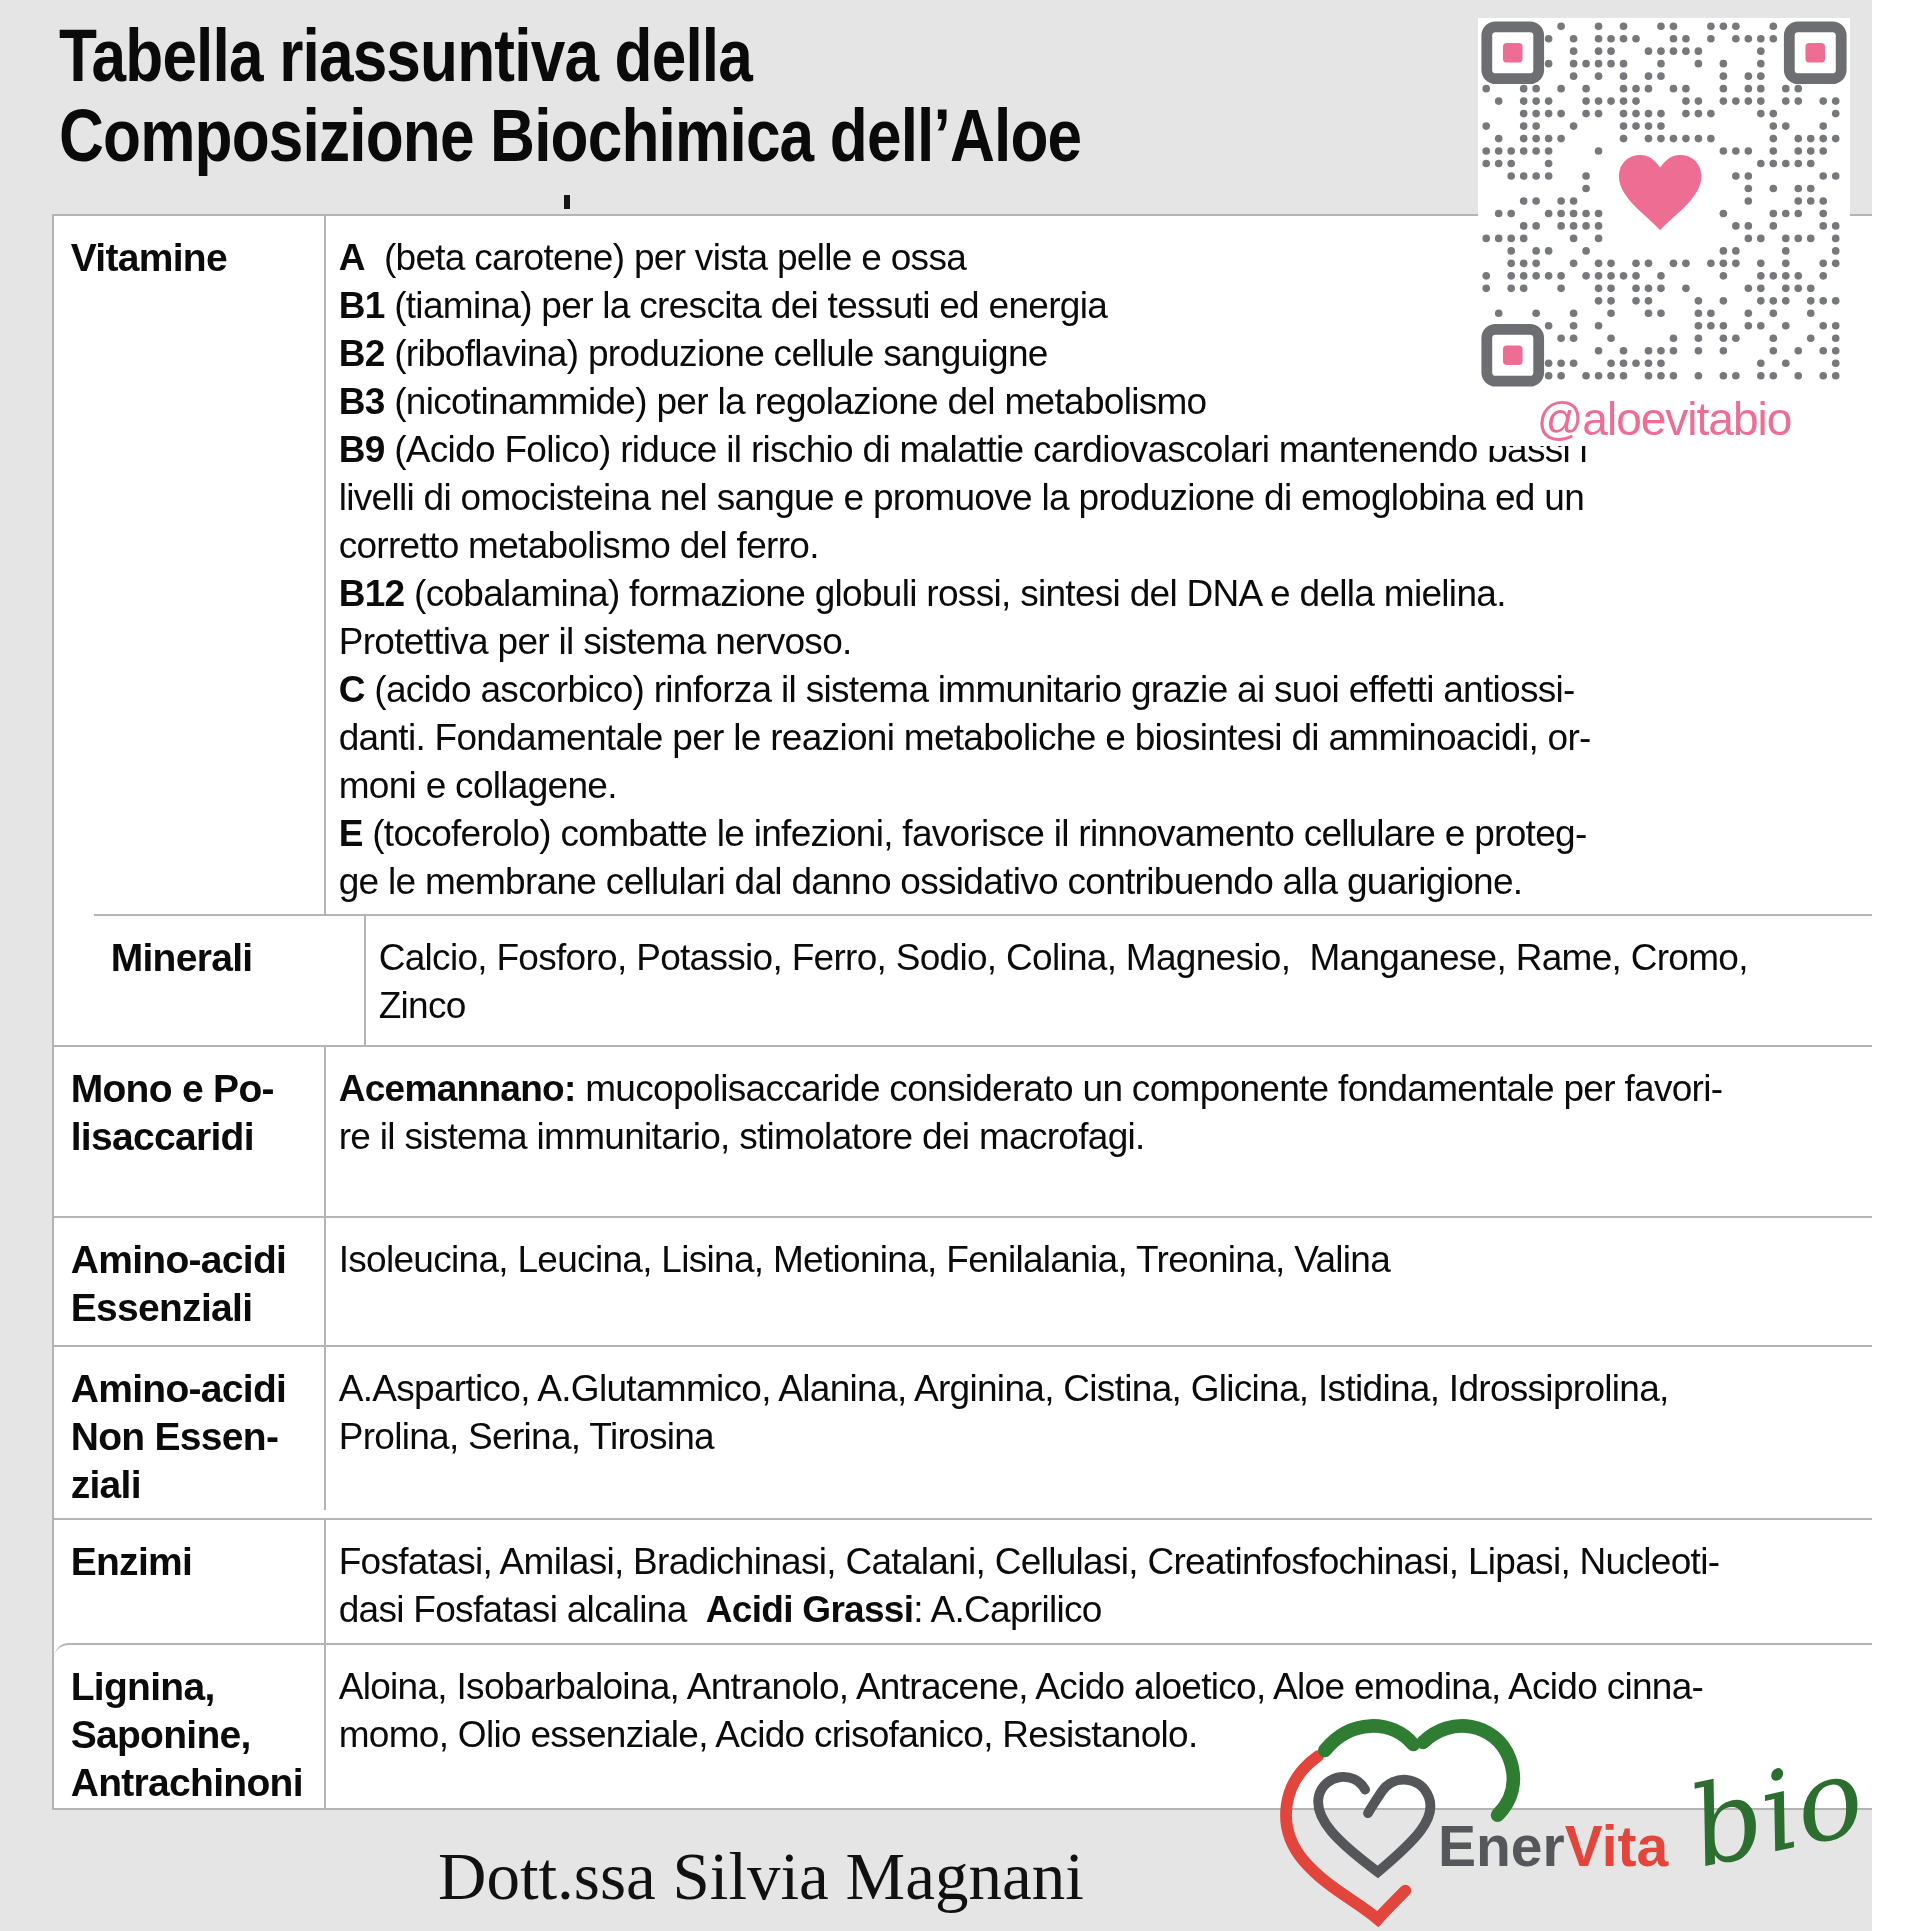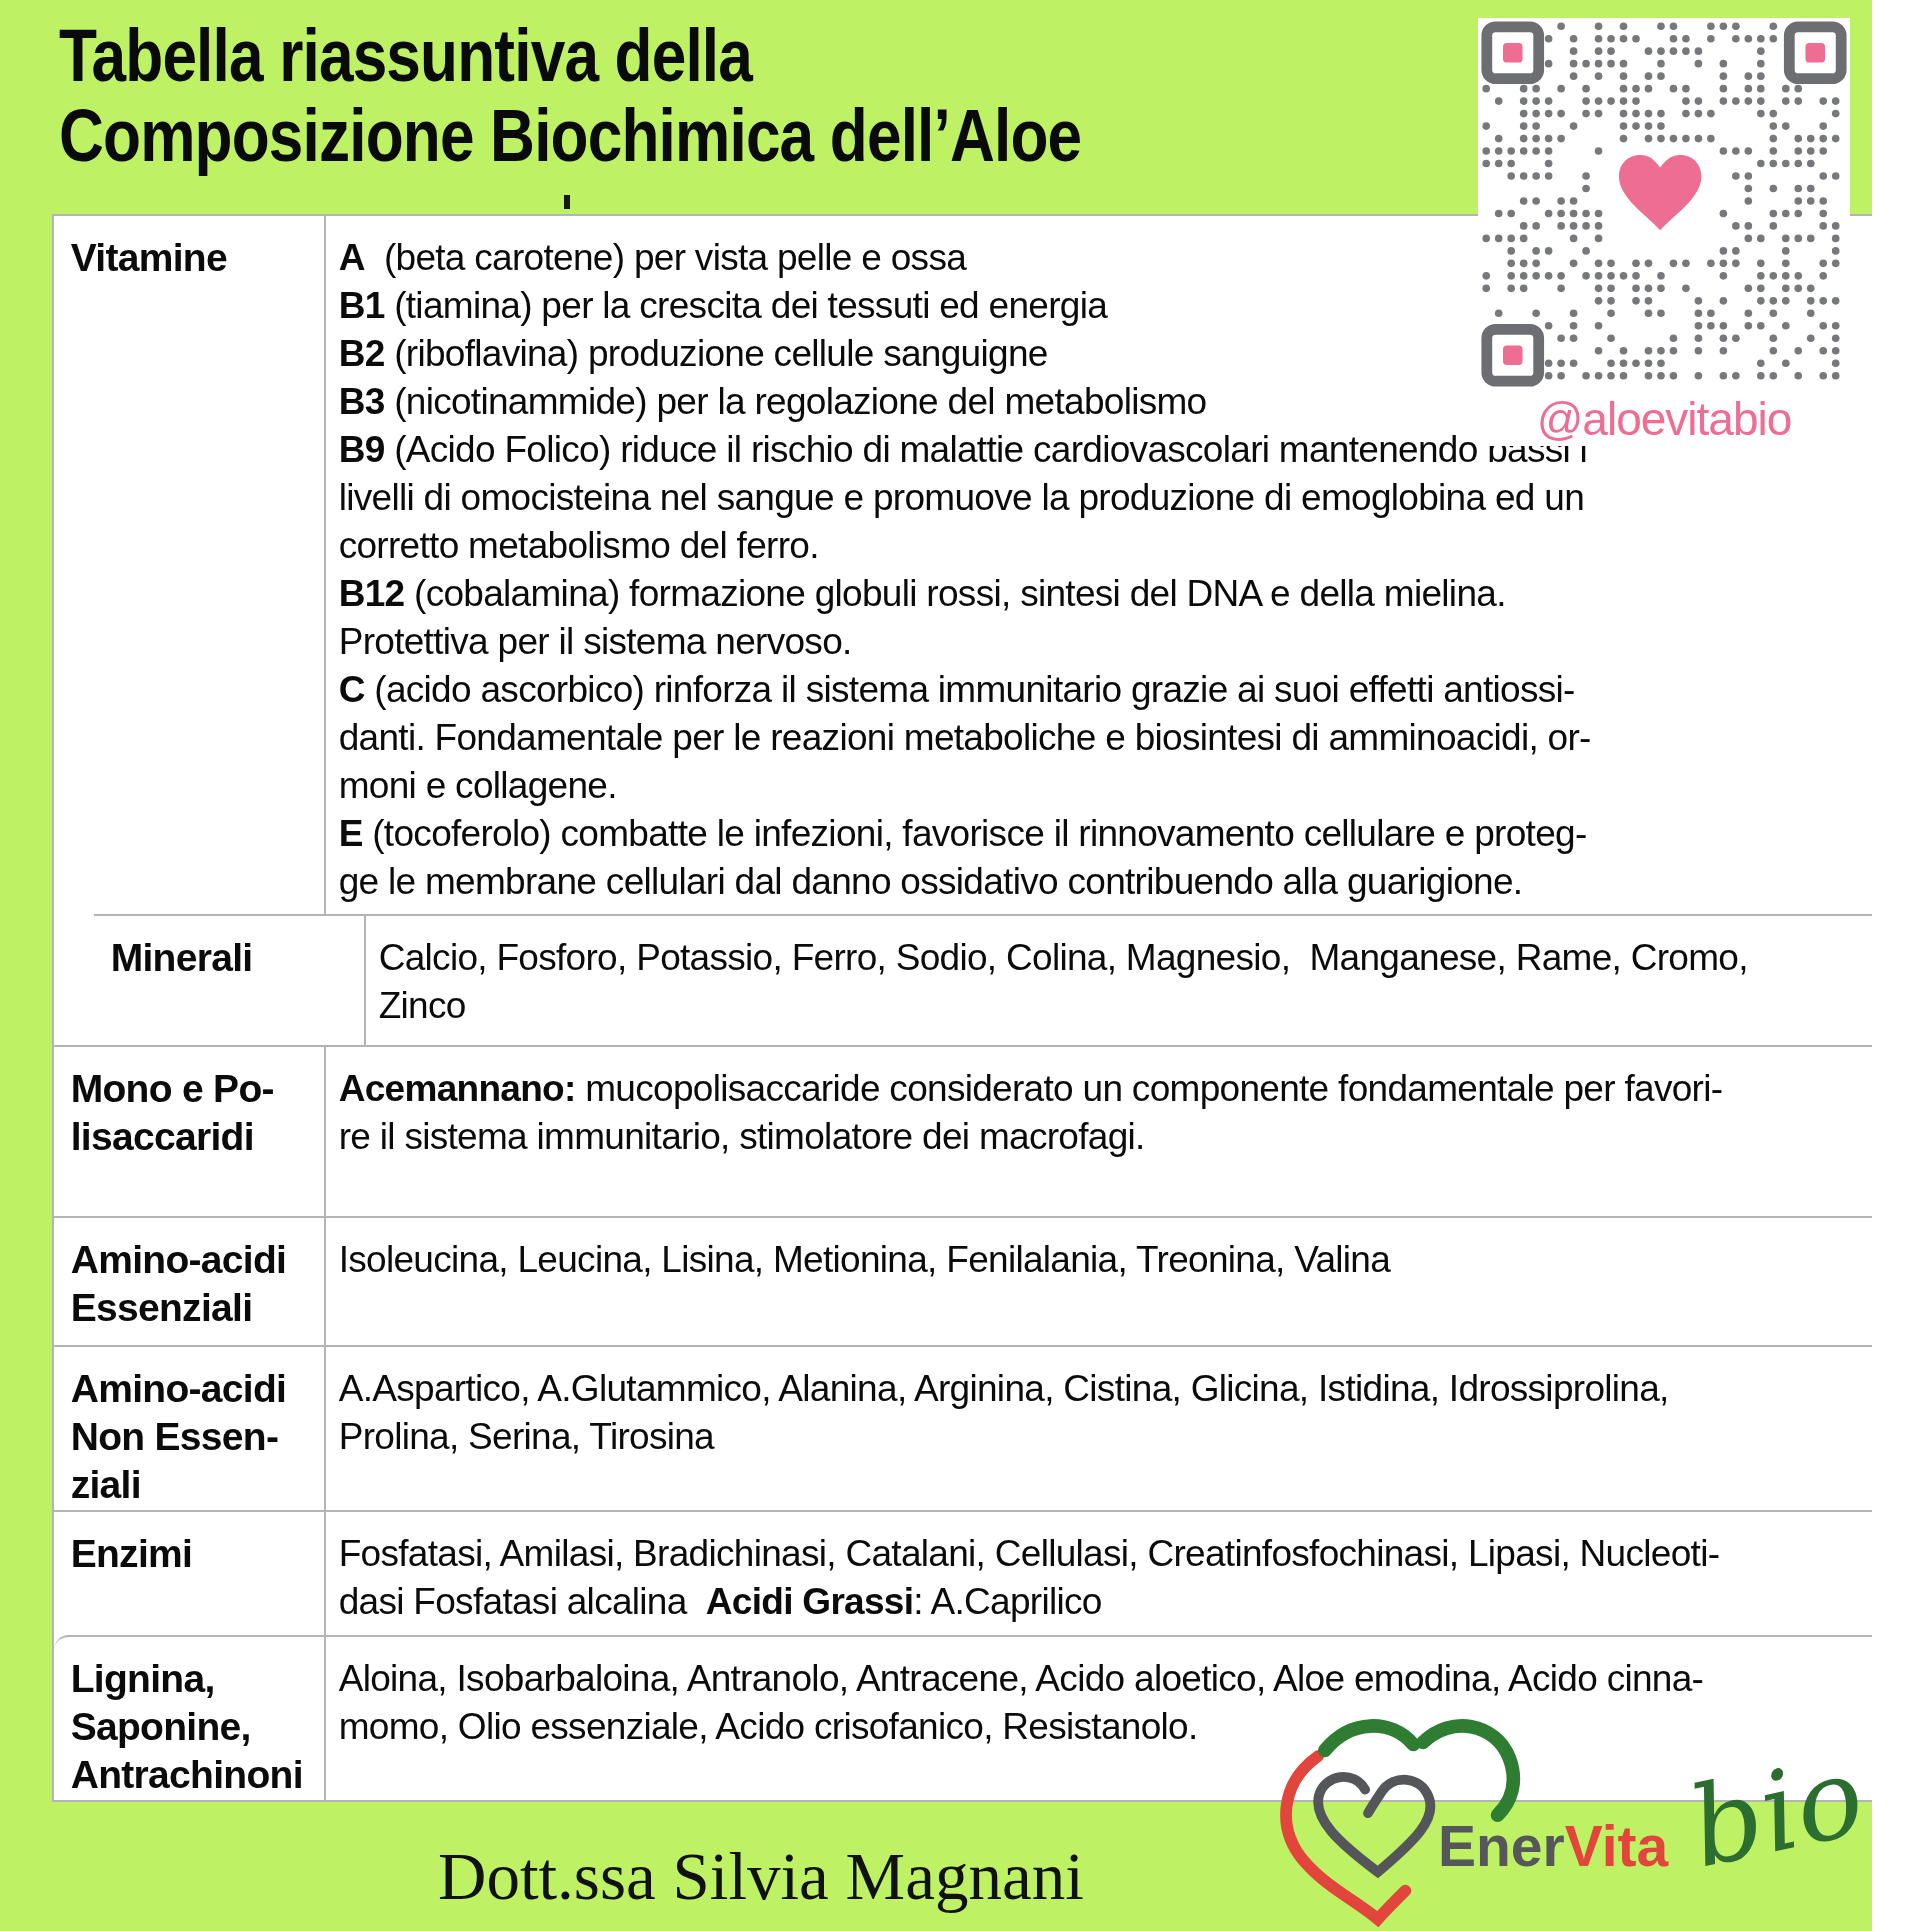--- a/index.html
+++ b/index.html
@@ -1,35 +1,35 @@
 <!DOCTYPE html>
 <html><head>
 <meta charset="utf-8">
 <style>
   html,body{margin:0;padding:0;background:#ffffff;}
   *{box-sizing:border-box;}
-  #page{position:relative;width:1872px;height:1932px;background:#bef264;overflow:hidden;
+  #page{position:relative;width:1872px;height:1932px;background:#e5e5e5;overflow:hidden;
         font-family:"Liberation Sans",sans-serif;color:#0b0b0b;}
 
   
   #title{position:absolute;left:59px;top:15.7px;transform:scaleX(0.84);transform-origin:left top;}
   #title .t-line{display:block;font-size:74px;line-height:80px;font-weight:700;
                  letter-spacing:-1px;color:#0a0a0a;white-space:pre;}
   #stray-tick{position:absolute;left:564px;top:195px;width:5.9px;height:13.7px;background:#161616;}
 
   
   #comp-table{position:absolute;left:52px;top:214px;width:1839px;border:2px solid #b4b4b4;background:#fff;}
   .row{display:flex;overflow:hidden;}
   .row + .row{border-top:2.9px solid #b4b4b4;}
   .row:nth-child(1){height:698px;}
   .row:nth-child(2){height:131px;margin-left:40px;}
   .row:nth-child(3){height:171px;}
   .row:nth-child(4){height:129px;}
   .row:nth-child(5){height:165px;}
-  .row:nth-child(6){height:125px;}
+  .row:nth-child(6){height:125px;margin-top:8px;}
   .row:nth-child(7){height:165px;border-radius:15px;}
   .cell-label{width:272px;flex:0 0 272px;border-right:2px solid #b4b4b4;
               padding:17.6px 7.8px 7.8px 16.7px;font-weight:700;font-size:39px;line-height:48px;
               white-space:pre;letter-spacing:-0.7px;overflow:hidden;}
   .cell-content{flex:1 1 auto;padding:17.6px 5.9px 7.8px 12.7px;font-size:37px;line-height:48px;
                 white-space:pre;letter-spacing:-0.7px;overflow:hidden;}
   .cell-content .b{font-weight:700;}
 
   
   #qr-block{position:absolute;left:1478px;top:17.6px;width:372px;background:#ffffff;}

